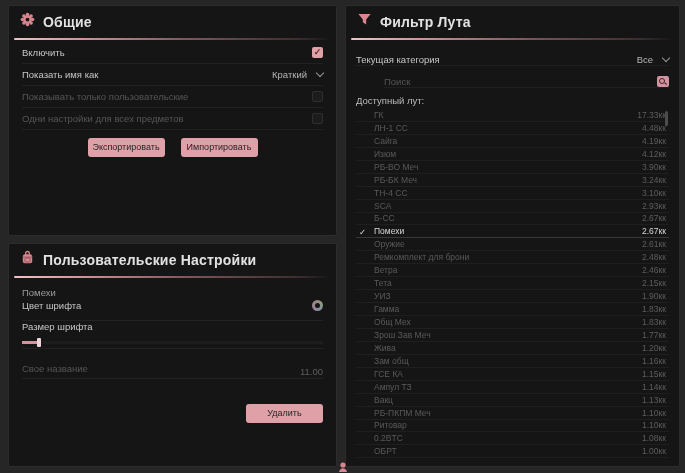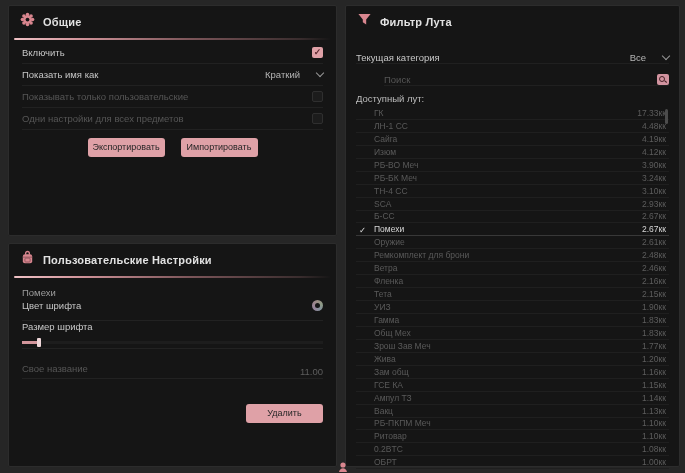--- a/index.html
+++ b/index.html
@@ -7,34 +7,34 @@
        font-family:"Liberation Sans",sans-serif;-webkit-font-smoothing:antialiased;}
   .cols{position:absolute;top:5px;left:8px;right:5px;bottom:6px;display:flex;gap:8px;}
   .col-left{width:329px;display:flex;flex-direction:column;gap:7px;}
   .col-right{flex:1;display:flex;}
   .panel{background:#151515;border:1px solid #2c2c2c;border-radius:2px;box-sizing:border-box;}
   .panel-general{height:231px;}
   .panel-custom{flex:1;}
   .panel-filter{flex:1;display:flex;flex-direction:column;}
 
   .p-head{display:flex;align-items:center;gap:8px;padding:6px 11px 4px;}
-  .p-title{font-size:11px;font-weight:bold;color:#e2e2e2;letter-spacing:.2px;}
+  .p-title{font-size:14px;font-weight:bold;color:#e2e2e2;letter-spacing:.2px;}
   .p-underline{height:2px;margin:3px 5px 0;border-radius:1px;
      background:linear-gradient(90deg,#f0c2c6 0%,#cf9298 22%,#7d565a 55%,#3a2d2e 90%,rgba(58,45,46,0));}
 
   .rows{padding:2px 13px 12px;}
   .s-row{height:21px;display:flex;align-items:center;justify-content:space-between;
          border-bottom:1px solid #212121;}
   .lbl{font-size:9.5px;color:#c7c7c7;}
   .lbl.dim{color:#565656;}
   .checkbox{width:11px;height:11px;border-radius:2px;box-sizing:border-box;}
   .checkbox.on{background:#dfa1a7;color:#5a262d;font-size:9px;font-weight:bold;
                display:flex;align-items:center;justify-content:center;line-height:1;}
   .checkbox.off{background:#1c1c1c;border:1px solid #2f2f2f;}
-  .select{display:flex;align-items:center;gap:17px;cursor:pointer;}
+  .select{display:flex;align-items:center;gap:10px;cursor:pointer;}
   .select-value{font-size:9.5px;color:#b5b5b5;}
   .chev{width:5px;height:5px;border-right:1.5px solid #979797;border-bottom:1.5px solid #979797;
         transform:rotate(45deg);margin-top:-3px;}
   .btn-row{display:flex;justify-content:center;gap:16px;margin-top:8px;}
   .btn{background:#dfa1a7;color:#252525;font-size:9px;line-height:1;padding:5px 0;width:77px;
        text-align:center;border-radius:3px;border:none;font-family:inherit;cursor:pointer;}
 
   .c-body{padding:0 13px;}
   .item-name{margin:9px 0 2px;font-size:9.5px;color:#9d9d9d;}
   .c-row{height:20px;display:flex;align-items:flex-start;justify-content:space-between;
@@ -270,25 +270,20 @@
                 <span class="lname">Ремкомплект для брони</span>
                 <span class="lval">2.48кк</span>
               </div>
 
               <div class="lrow">
 
                 <span class="lname">Ветра</span>
                 <span class="lval">2.46кк</span>
               </div>
 
-              <div class="lrow">
-
-                <span class="lname">Фленка</span>
-                <span class="lval">2.16кк</span>
-              </div>
 
               <div class="lrow">
 
                 <span class="lname">Тета</span>
                 <span class="lval">2.15кк</span>
               </div>
 
               <div class="lrow">
 
                 <span class="lname">УИЗ</span>

